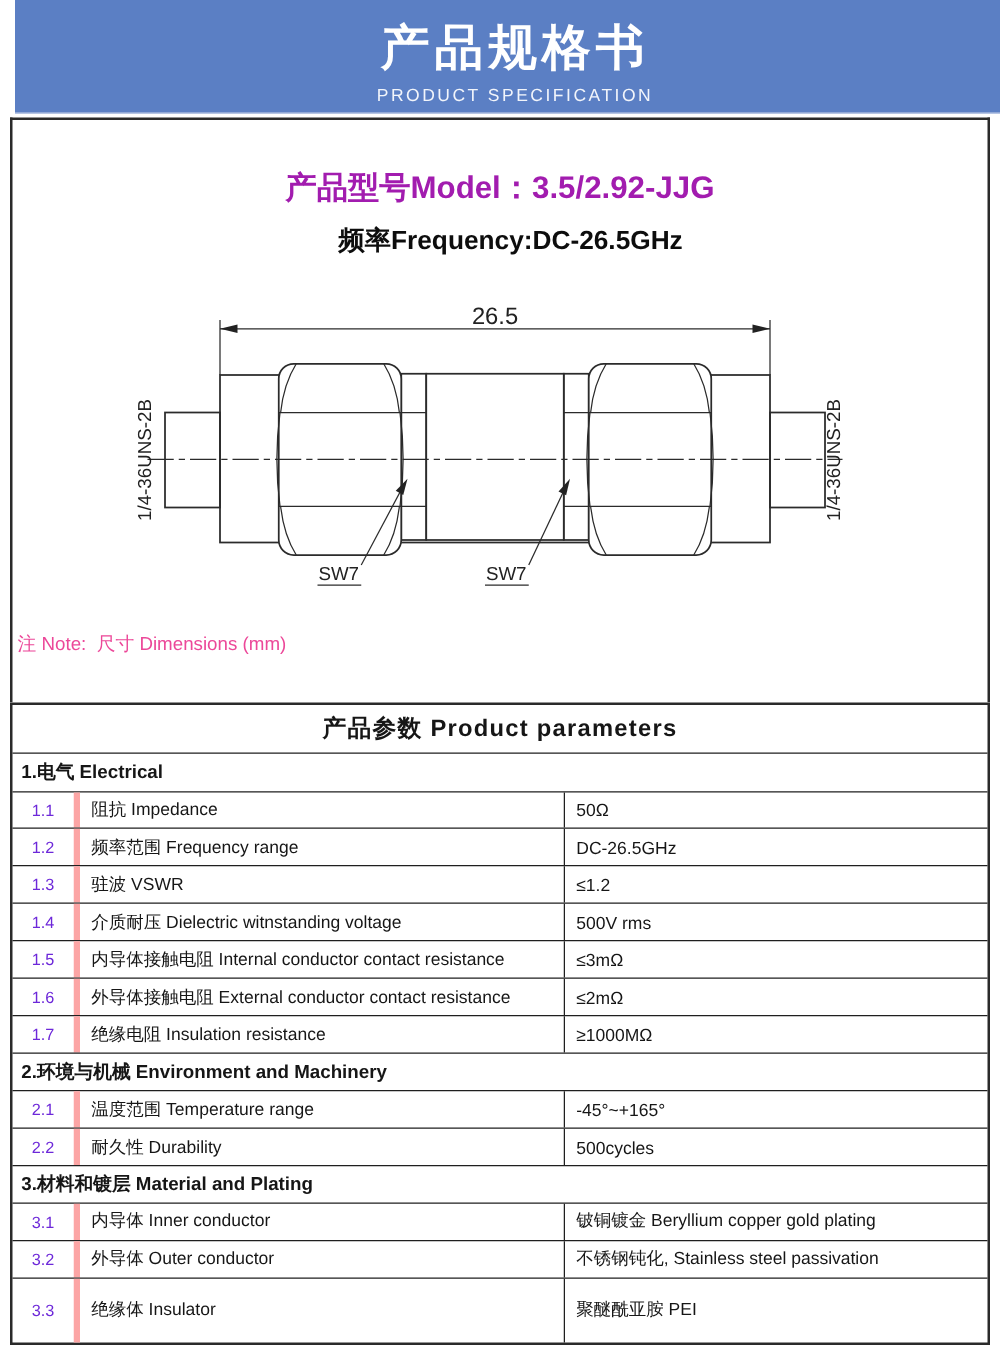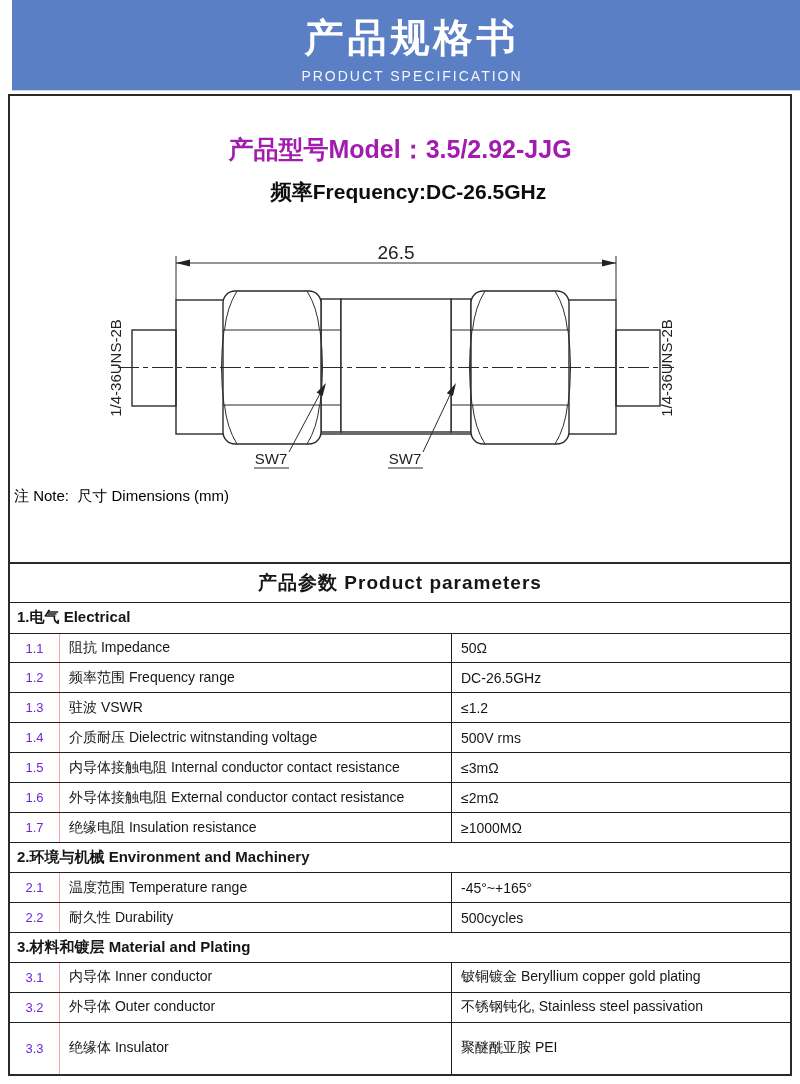--- a/index.html
+++ b/index.html
@@ -30,22 +30,22 @@
   .model-line {
     position: absolute; left: 0; right: 0; top: 133px; text-align: center;
     font-size: 25px; font-weight: bold; color: #a21caf;
   }
   .freq-line {
     position: absolute; left: 0; right: 0; top: 178px; text-align: center;
     font-size: 21px; font-weight: bold; color: #0d0d0d; margin-left: 17px;
   }
   .drawing-svg { position: absolute; left: 0; top: 228px; width: 800px; height: 252px; }
   .note-line {
-    position: absolute; left: 14px; top: 487px; font-size: 15px;
-    white-space: pre; color: #000000; text-align: center;
+    position: absolute; left: 14px; top: 506px; font-size: 15px;
+    white-space: pre; color: #ec4899; text-align: center;
   }
   
   .ptable {
     position: absolute; left: 8px; top: 562px; width: 784px; height: 514px;
     border: 2px solid #2a2a2a; background: #ffffff;
     display: flex; flex-direction: column;
   }
   .t-title {
     height: 39px; display: flex; align-items: center; justify-content: center;
     font-size: 19px; font-weight: bold; letter-spacing: 1px;
@@ -53,21 +53,21 @@
   .t-sec {
     border-top: 1px solid #1f1f1f; display: flex; align-items: center;
     padding-left: 7px; font-size: 15px; font-weight: bold;
   }
   .t-row { border-top: 1px solid #1f1f1f; display: flex; align-items: stretch; font-size: 14px; }
   .c-no {
     width: 49px; display: flex; align-items: center; justify-content: center;
     font-size: 13px; color: #6d28d9;
   }
   .c-name {
-    width: 392px; border-left: 1px solid #fca5a5; display: flex; align-items: center;
+    width: 392px; border-left: 5px solid #fca5a5; display: flex; align-items: center;
     padding-left: 9px;
   }
   .c-val {
     flex: 1; border-left: 1px solid #1f1f1f; display: flex; align-items: center;
     padding-left: 9px;
   }
   
   .ln { stroke: #2b2b2b; stroke-width: 1.4; fill: none; }
   .lnthin { stroke: #2b2b2b; stroke-width: 1; fill: none; }
   .white { fill: #ffffff; stroke: #2b2b2b; stroke-width: 1.4; }

